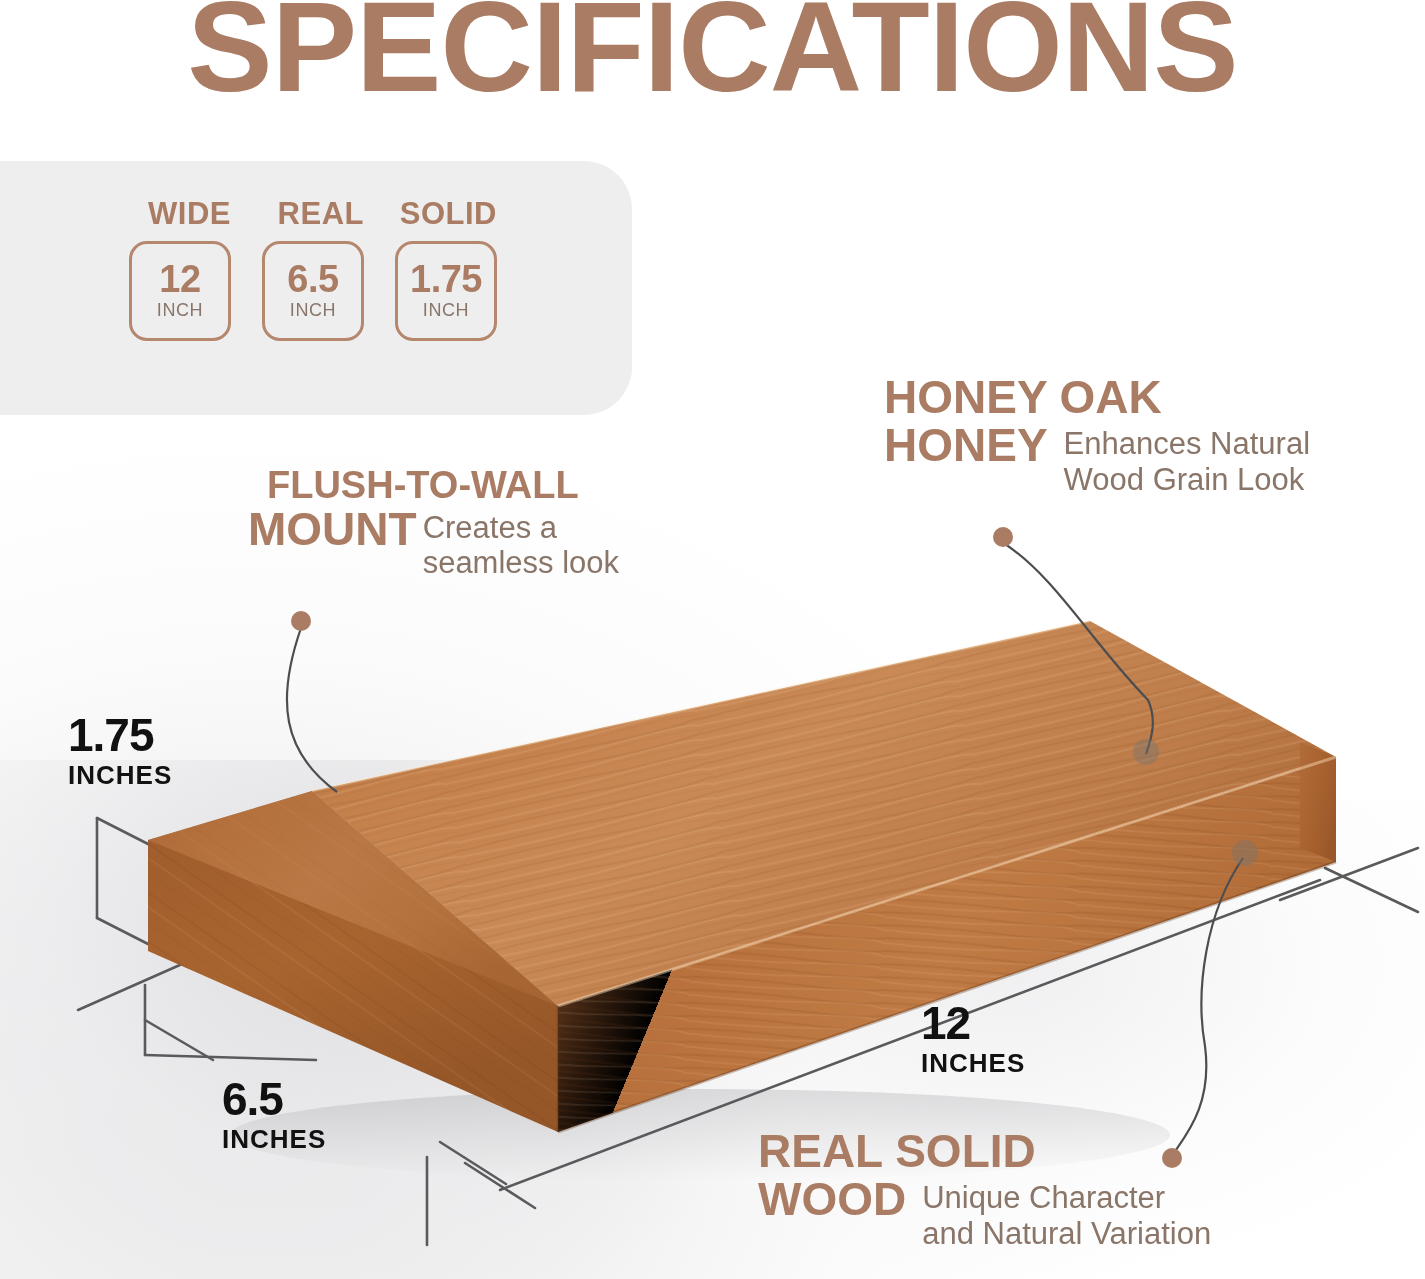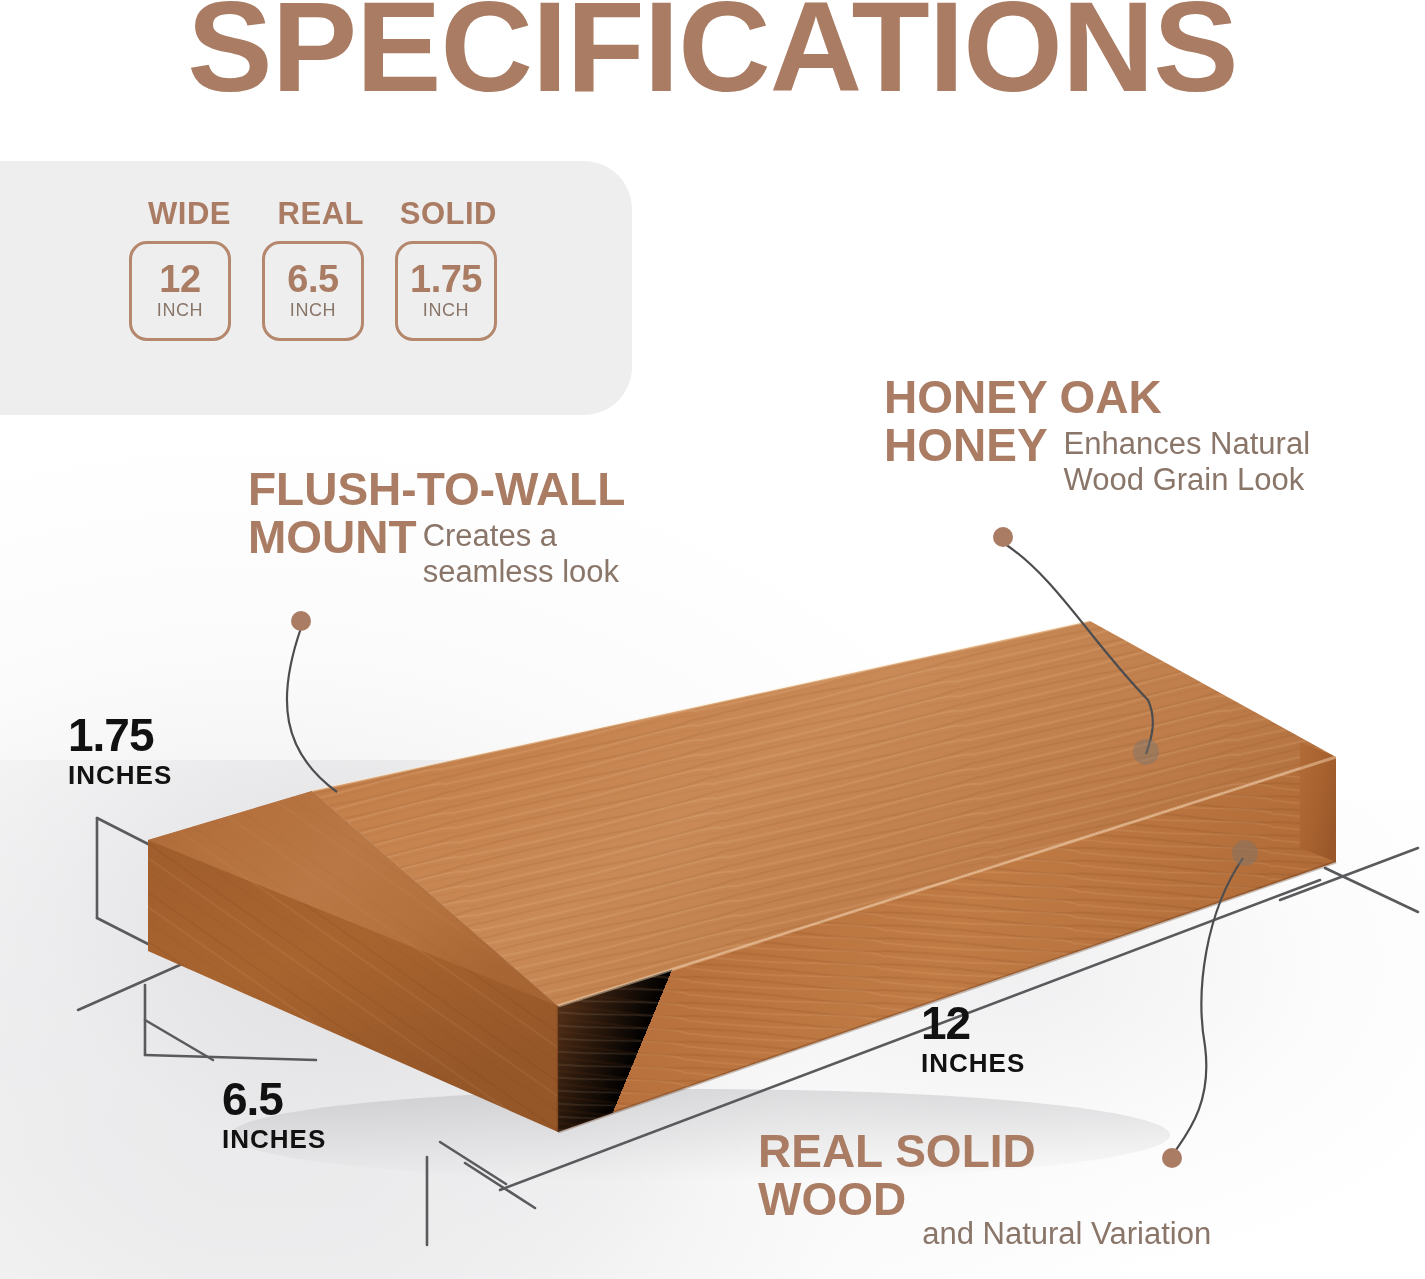--- a/index.html
+++ b/index.html
@@ -61,21 +61,21 @@
     display:flex;flex-direction:column;align-items:center;justify-content:center;
     box-sizing:border-box;
   }
   .spec-value{font-size:38px;font-weight:700;color:#a97c63;line-height:.95;letter-spacing:-.5px;}
   .spec-unit{font-size:18px;font-weight:400;color:#8a7569;letter-spacing:.6px;margin-top:3px;}
 
   
   .callout{position:absolute;}
 
   #co-flush{left:248px;top:466px;width:540px;}
-  #co-flush .l1{font-size:46px;font-weight:700;color:#a97c63;line-height:1.04;white-space:nowrap;}
+  #co-flush .l1{font-size:38px;font-weight:700;color:#a97c63;line-height:1.04;white-space:nowrap;margin-left:19px;}
   #co-flush .l2{display:flex;align-items:flex-start;gap:6px;line-height:1.04;}
   #co-flush .l2 .big{font-size:46px;font-weight:700;color:#a97c63;line-height:1.04;}
   #co-flush .l2 .sub{font-size:31px;font-weight:400;color:#8a7569;line-height:1.16;padding-top:4px;}
 
   #co-honey{left:884px;top:374px;width:545px;}
   #co-honey .l1{font-size:46px;font-weight:700;color:#a97c63;line-height:1.04;white-space:nowrap;}
   #co-honey .l2{display:flex;align-items:flex-start;gap:16px;line-height:1.04;}
   #co-honey .l2 .big{font-size:46px;font-weight:700;color:#a97c63;line-height:1.04;}
   #co-honey .l2 .sub{font-size:31px;font-weight:400;color:#8a7569;line-height:1.16;padding-top:4px;white-space:nowrap;}
 
@@ -272,21 +272,21 @@
         <span>Wood Grain Look</span>
       </span>
     </div>
   </div>
 
   <div class="callout" id="co-real">
     <div class="l1">REAL SOLID</div>
     <div class="l2">
       <span class="big">WOOD</span>
       <span class="sub">
-        <br>
+        <span>Unique Character</span><br>
         <span>and Natural Variation</span>
       </span>
     </div>
   </div>
 
   <div class="dim" id="dim-thick">
     <div class="num">1.75</div>
     <div class="unit">INCHES</div>
   </div>
 

